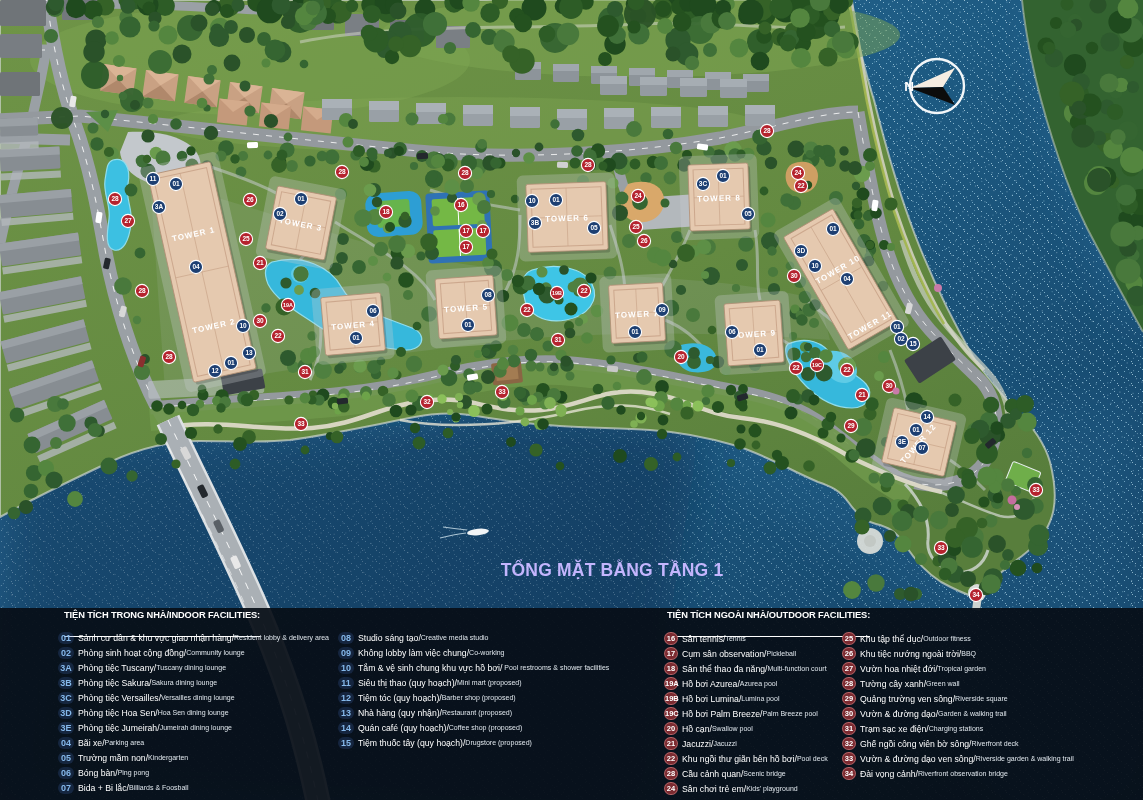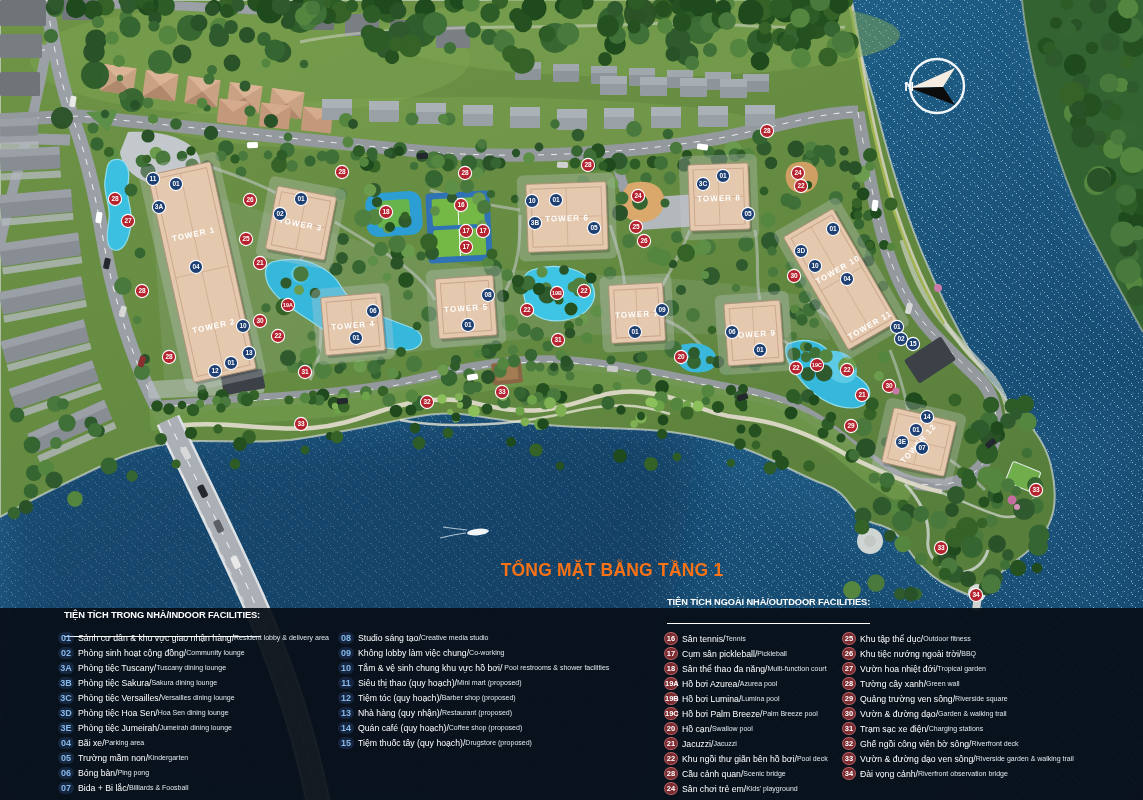--- a/index.html
+++ b/index.html
@@ -3,21 +3,21 @@
 html,body{margin:0;padding:0;background:#10405f;}
 *{box-sizing:border-box;font-family:"Liberation Sans",sans-serif;}
 #stage{position:relative;width:1143px;height:800px;overflow:hidden;}
 .legend{position:absolute;left:0;top:608px;width:1143px;height:192px;background:rgba(8,14,23,0.93);}
 .lh{position:absolute;color:#fff;font-weight:bold;font-size:9.3px;letter-spacing:-.1px;border-bottom:1.3px solid #fff;padding-bottom:16px;white-space:nowrap;}
 .row{position:absolute;height:15px;white-space:nowrap;color:#fff;font-size:8.7px;}
 .row .t{vertical-align:middle;}
 .row .e{font-size:7px;color:#dfe6ec;}
 .nb{display:inline-block;width:16px;text-align:center;color:#85b8ea;font-weight:bold;font-size:9px;vertical-align:middle;background:rgba(70,110,190,.22);border-radius:7px;margin-right:4px;line-height:12px;}
 .nr{display:inline-block;width:14px;height:13px;text-align:center;color:#fff;font-weight:bold;font-size:7.5px;vertical-align:middle;background:#7c2b31;border:1px solid rgba(230,150,150,.5);border-radius:8px;margin-right:4px;line-height:12px;}
-.title{position:absolute;left:430px;top:560px;width:364px;text-align:center;color:#f97316;font-weight:bold;font-size:17.5px;letter-spacing:.2px;white-space:nowrap;}
+.title{position:absolute;left:430px;top:560px;width:364px;text-align:center;color:#c4b5fd;font-weight:bold;font-size:17.5px;letter-spacing:.2px;white-space:nowrap;}
 </style></head><body>
 <div id="stage">
 <svg width="1143" height="800" viewBox="0 0 1143 800" style="position:absolute;left:0;top:0">
 <defs>
 <linearGradient id="wat" x1="0" y1="0" x2="1" y2="1">
           <stop offset="0" stop-color="#2b6f9c"></stop>
           <stop offset=".45" stop-color="#1d5a82"></stop>
           <stop offset="1" stop-color="#133f63"></stop>
         </linearGradient>
 <linearGradient id="land" x1="0" y1="0" x2=".7" y2="1">
@@ -1575,21 +1575,21 @@
         <path d="M466,533 C456,534 448,536 440,538 M467,530 C458,529 450,528 443,527" stroke="#cfe4ee" stroke-width="1.2" fill="none" opacity=".8"></path>
       </g>
 </svg>
 
 <div class="title">TỔNG MẶT BẰNG TẦNG 1</div>
 
 <div class="legend"></div>
 
 <div class="lh" style="left:64px;top:610px">TIỆN TÍCH TRONG NHÀ/INDOOR FACILITIES:</div>
 
-<div class="lh" style="left:667px;top:597px">TIỆN TÍCH NGOÀI NHÀ/OUTDOOR FACILITIES:</div>
+<div class="lh" style="left:667px;top:610px">TIỆN TÍCH NGOÀI NHÀ/OUTDOOR FACILITIES:</div>
 
 <div class="row" style="left:58px;top:632px"><span class="nb">01</span><span class="t">Sảnh cư dân &amp; khu vực giao nhận hàng/</span><span class="e">Resident lobby &amp; delivery area</span></div>
 <div class="row" style="left:58px;top:647px"><span class="nb">02</span><span class="t">Phòng sinh hoạt cộng đồng/</span><span class="e">Community lounge</span></div>
 <div class="row" style="left:58px;top:662px"><span class="nb">3A</span><span class="t">Phòng tiệc Tuscany/</span><span class="e">Tuscany dining lounge</span></div>
 <div class="row" style="left:58px;top:677px"><span class="nb">3B</span><span class="t">Phòng tiệc Sakura/</span><span class="e">Sakura dining lounge</span></div>
 <div class="row" style="left:58px;top:692px"><span class="nb">3C</span><span class="t">Phòng tiệc Versailles/</span><span class="e">Versailles dining lounge</span></div>
 <div class="row" style="left:58px;top:707px"><span class="nb">3D</span><span class="t">Phòng tiệc Hoa Sen/</span><span class="e">Hoa Sen dining lounge</span></div>
 <div class="row" style="left:58px;top:722px"><span class="nb">3E</span><span class="t">Phòng tiệc Jumeirah/</span><span class="e">Jumeirah dining lounge</span></div>
 <div class="row" style="left:58px;top:737px"><span class="nb">04</span><span class="t">Bãi xe/</span><span class="e">Parking area</span></div>
 <div class="row" style="left:58px;top:752px"><span class="nb">05</span><span class="t">Trường mầm non/</span><span class="e">Kindergarten</span></div>
@@ -1599,21 +1599,21 @@
 <div class="row" style="left:338px;top:632px"><span class="nb">08</span><span class="t">Studio sáng tạo/</span><span class="e">Creative media studio</span></div>
 <div class="row" style="left:338px;top:647px"><span class="nb">09</span><span class="t">Không lobby làm việc chung/</span><span class="e">Co-working</span></div>
 <div class="row" style="left:338px;top:662px"><span class="nb">10</span><span class="t">Tắm &amp; vệ sinh chung khu vực hồ bơi/</span><span class="e"> Pool restrooms &amp; shower facilities</span></div>
 <div class="row" style="left:338px;top:677px"><span class="nb">11</span><span class="t">Siêu thị thao (quy hoạch)/</span><span class="e">Mini mart (proposed)</span></div>
 <div class="row" style="left:338px;top:692px"><span class="nb">12</span><span class="t">Tiệm tóc (quy hoạch)/</span><span class="e">Barber shop (proposed)</span></div>
 <div class="row" style="left:338px;top:707px"><span class="nb">13</span><span class="t">Nhà hàng (quy nhận)/</span><span class="e">Restaurant (proposed)</span></div>
 <div class="row" style="left:338px;top:722px"><span class="nb">14</span><span class="t">Quán café (quy hoạch)/</span><span class="e">Coffee shop (proposed)</span></div>
 <div class="row" style="left:338px;top:737px"><span class="nb">15</span><span class="t">Tiệm thuốc tây (quy hoạch)/</span><span class="e">Drugstore (proposed)</span></div>
 
 <div class="row" style="left:664px;top:632px"><span class="nr">16</span><span class="t">Sân tennis/</span><span class="e">Tennis</span></div>
-<div class="row" style="left:664px;top:647px"><span class="nr">17</span><span class="t">Cụm sân pickleball/</span><span class="e">Pickleball</span></div>
+<div class="row" style="left:664px;top:647px"><span class="nr">17</span><span class="t">Cụm sân observation/</span><span class="e">Pickleball</span></div>
 <div class="row" style="left:664px;top:662px"><span class="nr">18</span><span class="t">Sân thể thao đa năng/</span><span class="e">Multi-function court</span></div>
 <div class="row" style="left:664px;top:677px"><span class="nr">19A</span><span class="t">Hồ bơi Azurea/</span><span class="e">Azurea pool</span></div>
 <div class="row" style="left:664px;top:692px"><span class="nr">19B</span><span class="t">Hồ bơi Lumina/</span><span class="e">Lumina pool</span></div>
 <div class="row" style="left:664px;top:707px"><span class="nr">19C</span><span class="t">Hồ bơi Palm Breeze/</span><span class="e">Palm Breeze pool</span></div>
 <div class="row" style="left:664px;top:722px"><span class="nr">20</span><span class="t">Hồ cạn/</span><span class="e">Swallow pool</span></div>
 <div class="row" style="left:664px;top:737px"><span class="nr">21</span><span class="t">Jacuzzi/</span><span class="e">Jacuzzi</span></div>
 <div class="row" style="left:664px;top:752px"><span class="nr">22</span><span class="t">Khu ngồi thư giãn bên hồ bơi/</span><span class="e">Pool deck</span></div>
 <div class="row" style="left:664px;top:767px"><span class="nr">28</span><span class="t">Cầu cảnh quan/</span><span class="e">Scenic bridge</span></div>
 <div class="row" style="left:664px;top:782px"><span class="nr">24</span><span class="t">Sân chơi trẻ em/</span><span class="e">Kids' playground</span></div>
 

